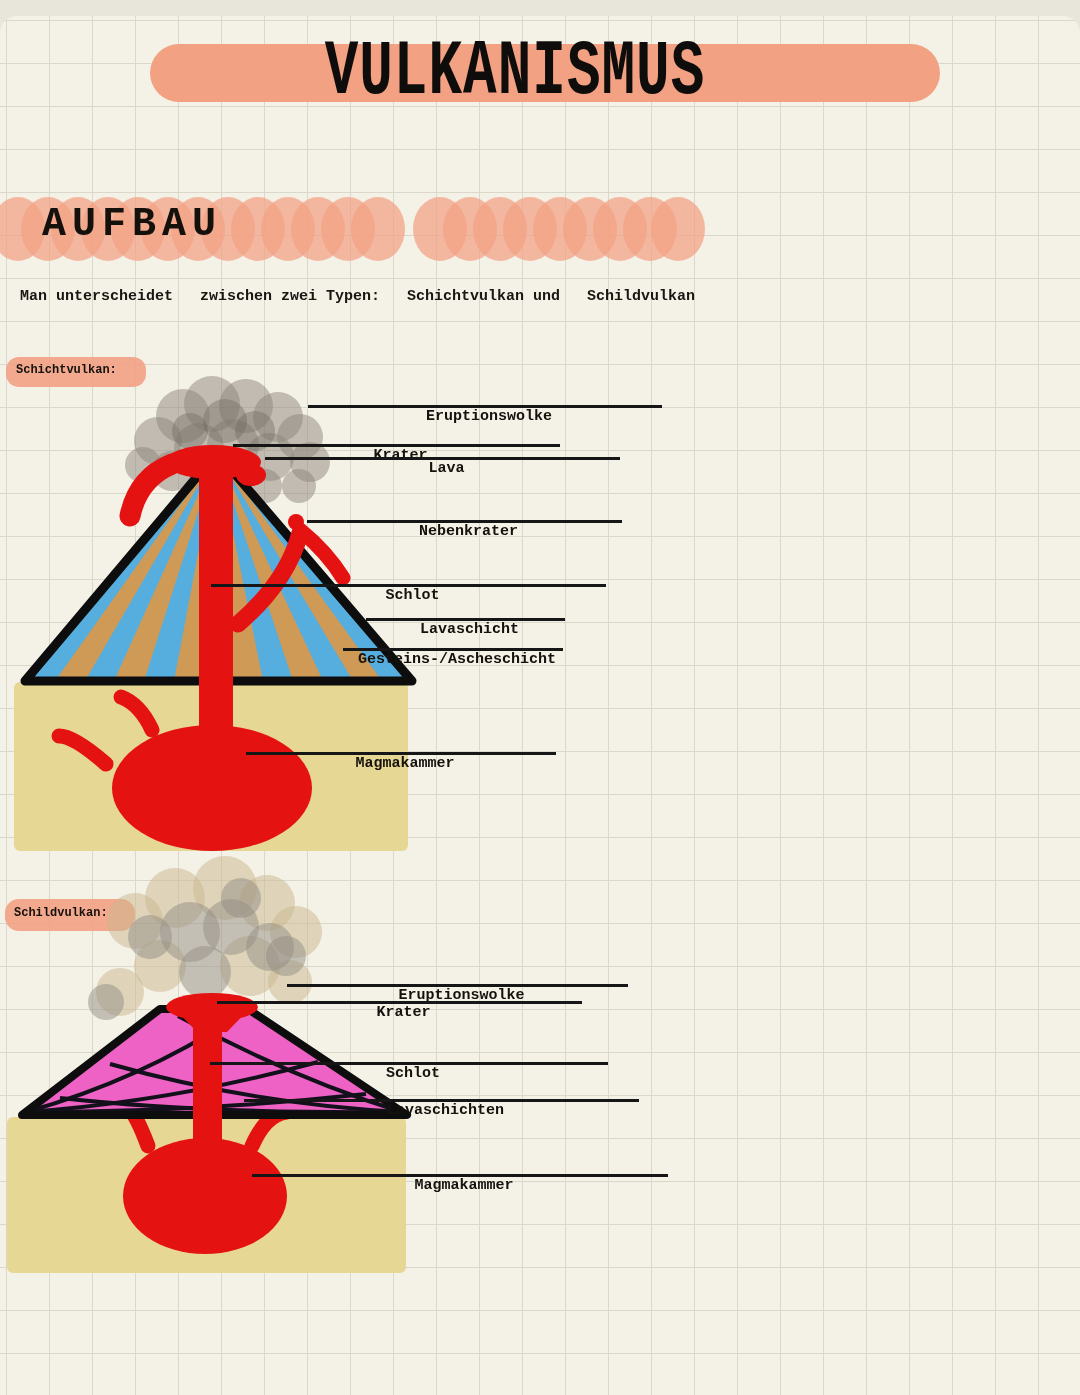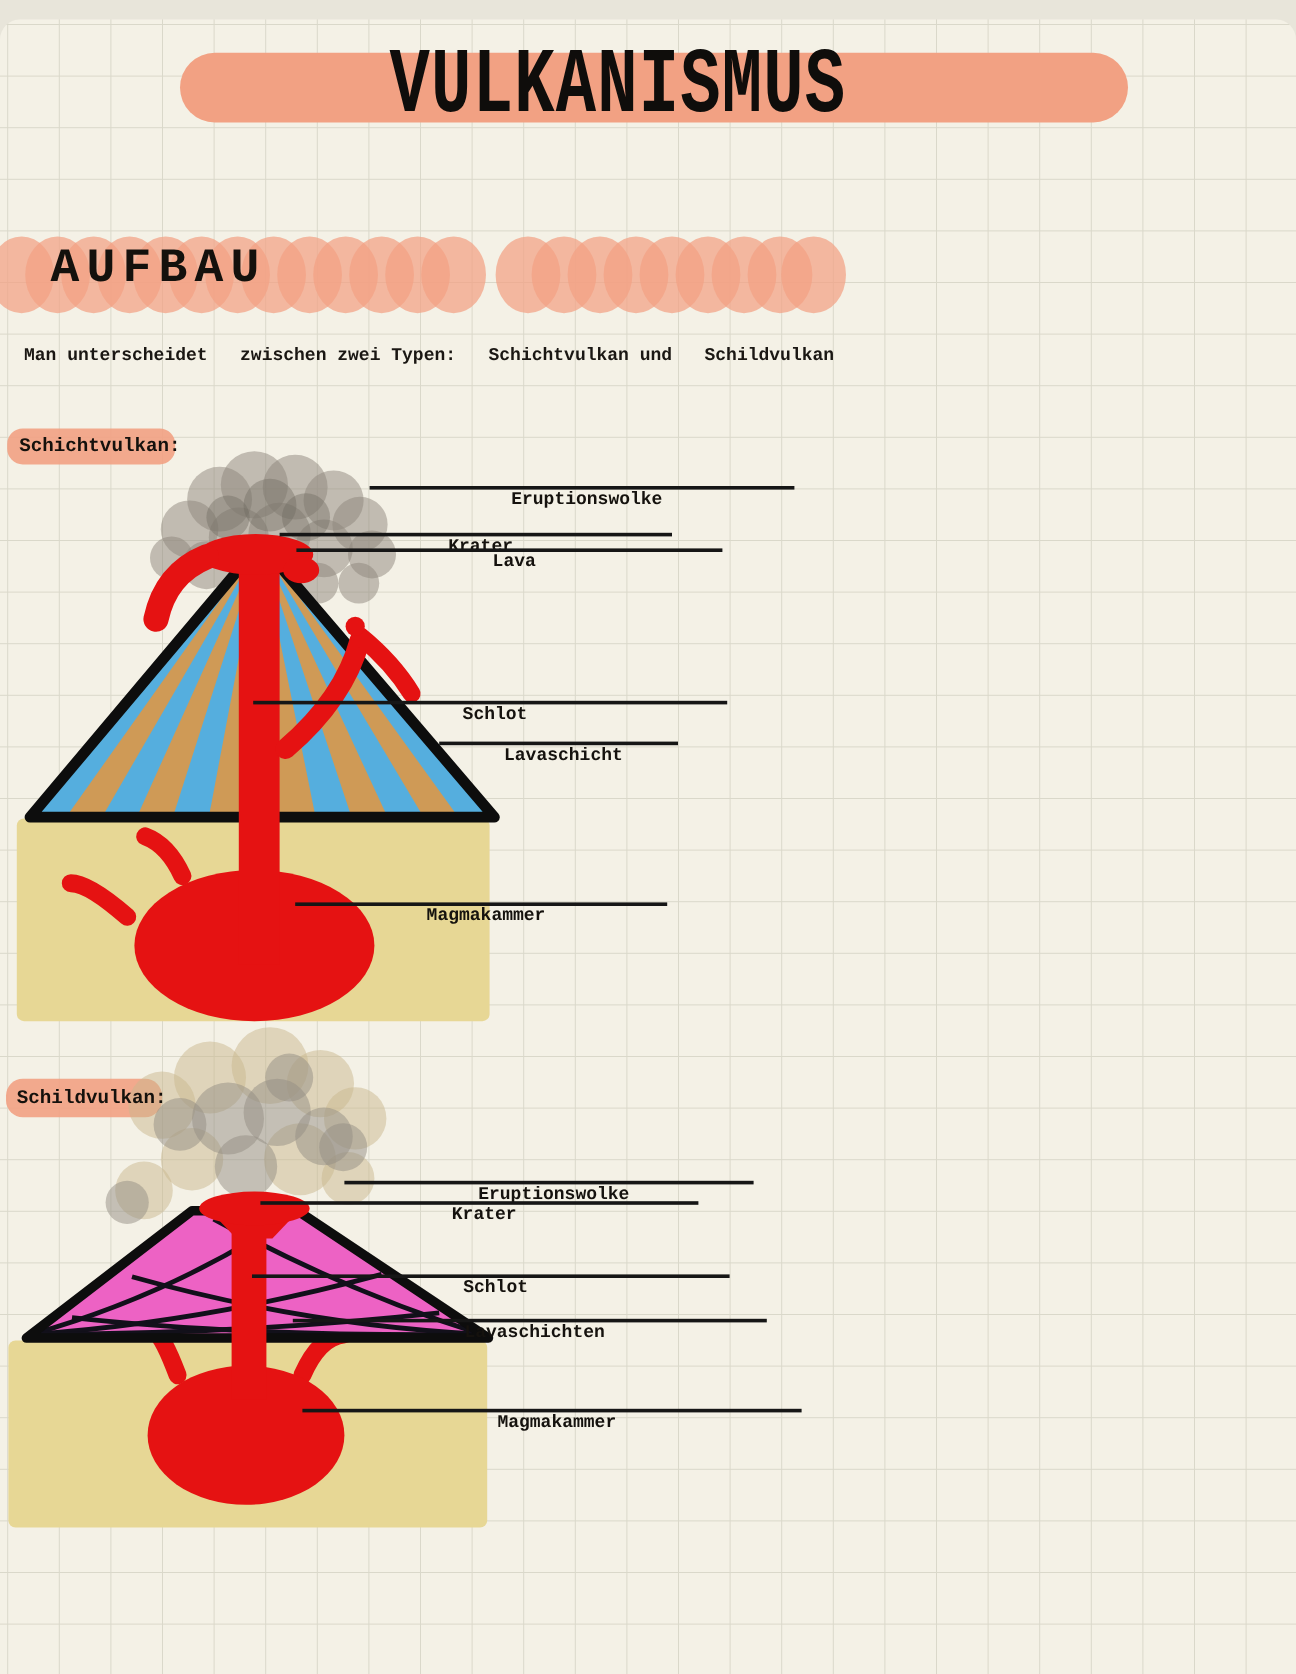--- a/index.html
+++ b/index.html
@@ -32,21 +32,21 @@
     font-size:40px;font-weight:bold;letter-spacing:6px;
     color:#14110d;
   }
   .intro-text{
     left:20px;top:272px;width:760px;
     font-size:15px;font-weight:bold;
     white-space:pre-wrap;
     color:#1a1713;
   }
   .badge-text{
-    font-size:16px;font-weight:bold;color:#14110d;text-align:right;
+    font-size:12px;font-weight:bold;color:#14110d;text-align:right;
   }
   .callout{
     position:absolute;z-index:3;
     display:flex;align-items:center;
     transform:translateY(-50%);
     white-space:nowrap;
     flex-direction:column;
   }
   .cl-line{display:block;height:3px;background:#161616;}
   .cl-label{margin-left:8px;font-size:15px;font-weight:bold;color:#15120e;}
@@ -217,32 +217,40 @@
   <div class="txt badge-text" style="left:14px;top:890px;">Schildvulkan:</div>
 
   <div class="callout" style="left:308px;top:399px;">
     <i class="cl-line" style="width:354px"></i>
     <span class="cl-label">Eruptionswolke</span>
   </div>
   <div class="callout" style="left:233px;top:438px;">
     <i class="cl-line" style="width:327px"></i>
     <span class="cl-label">Krater</span>
   </div>
-  <div class="callout" style="left:247px;top:451px;">
+  <div class="callout" style="left:265px;top:451px;">
     <i class="cl-line" style="width:355px"></i>
     <span class="cl-label">Lava</span>
+  </div>
+  <div class="callout" style="left:307px;top:514px;">
+    <i class="cl-line" style="width:315px"></i>
+    <span class="cl-label">Nebenkrater</span>
   </div>
   <div class="callout" style="left:211px;top:578px;">
     <i class="cl-line" style="width:395px"></i>
     <span class="cl-label">Schlot</span>
   </div>
   <div class="callout" style="left:366px;top:612px;">
     <i class="cl-line" style="width:199px"></i>
     <span class="cl-label">Lavaschicht</span>
   </div>
+  <div class="callout" style="left:343px;top:642px;">
+    <i class="cl-line" style="width:220px"></i>
+    <span class="cl-label">Gesteins-/Ascheschicht</span>
+  </div>
   <div class="callout" style="left:246px;top:746px;">
     <i class="cl-line" style="width:310px"></i>
     <span class="cl-label">Magmakammer</span>
   </div>
 
   <div class="callout" style="left:287px;top:978px;">
     <i class="cl-line" style="width:341px"></i>
     <span class="cl-label">Eruptionswolke</span>
   </div>
   <div class="callout" style="left:217px;top:995px;">

